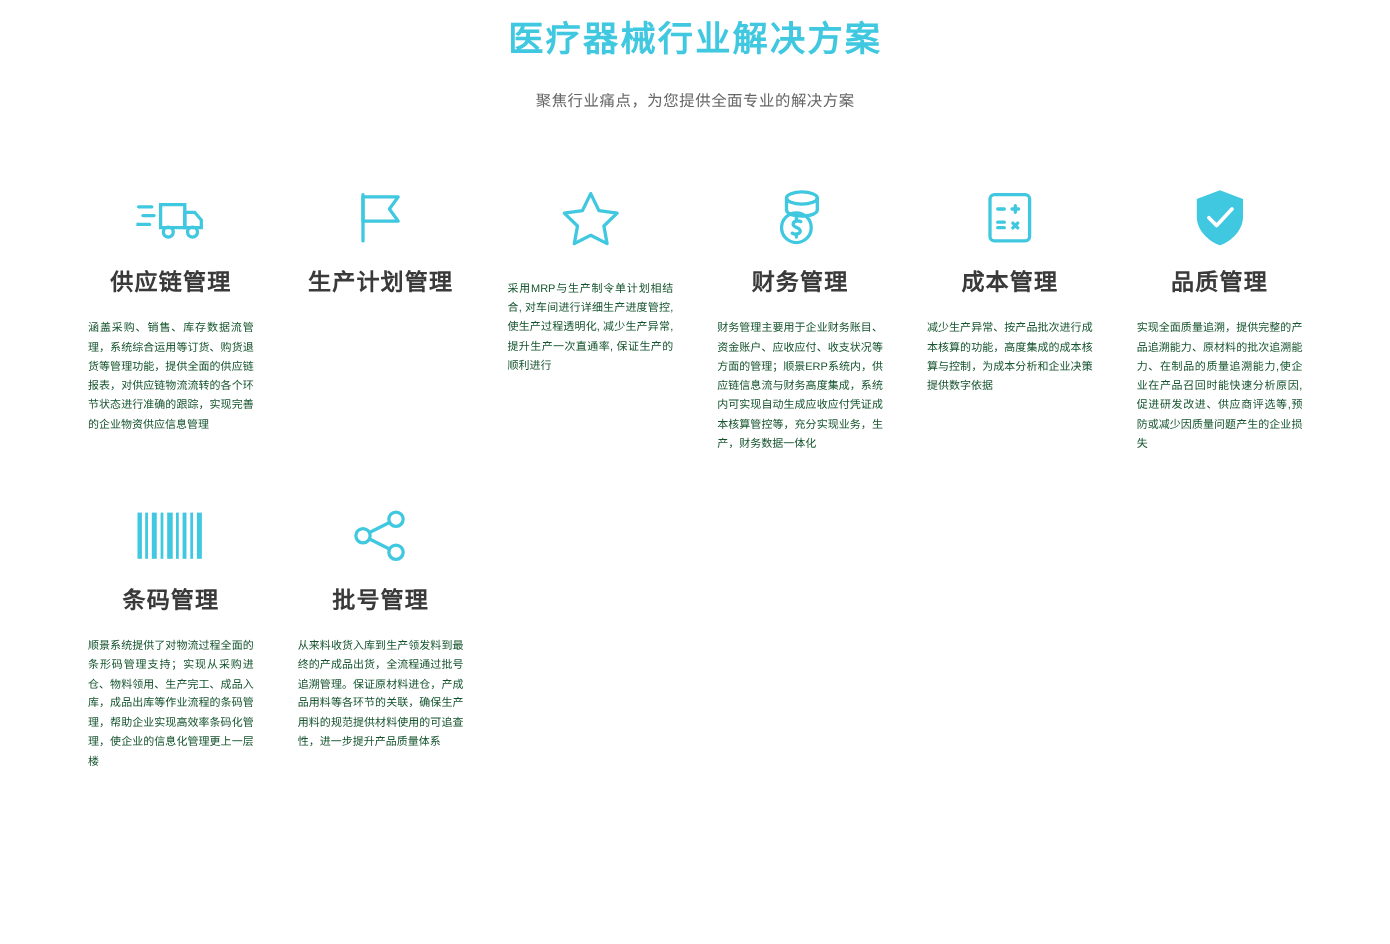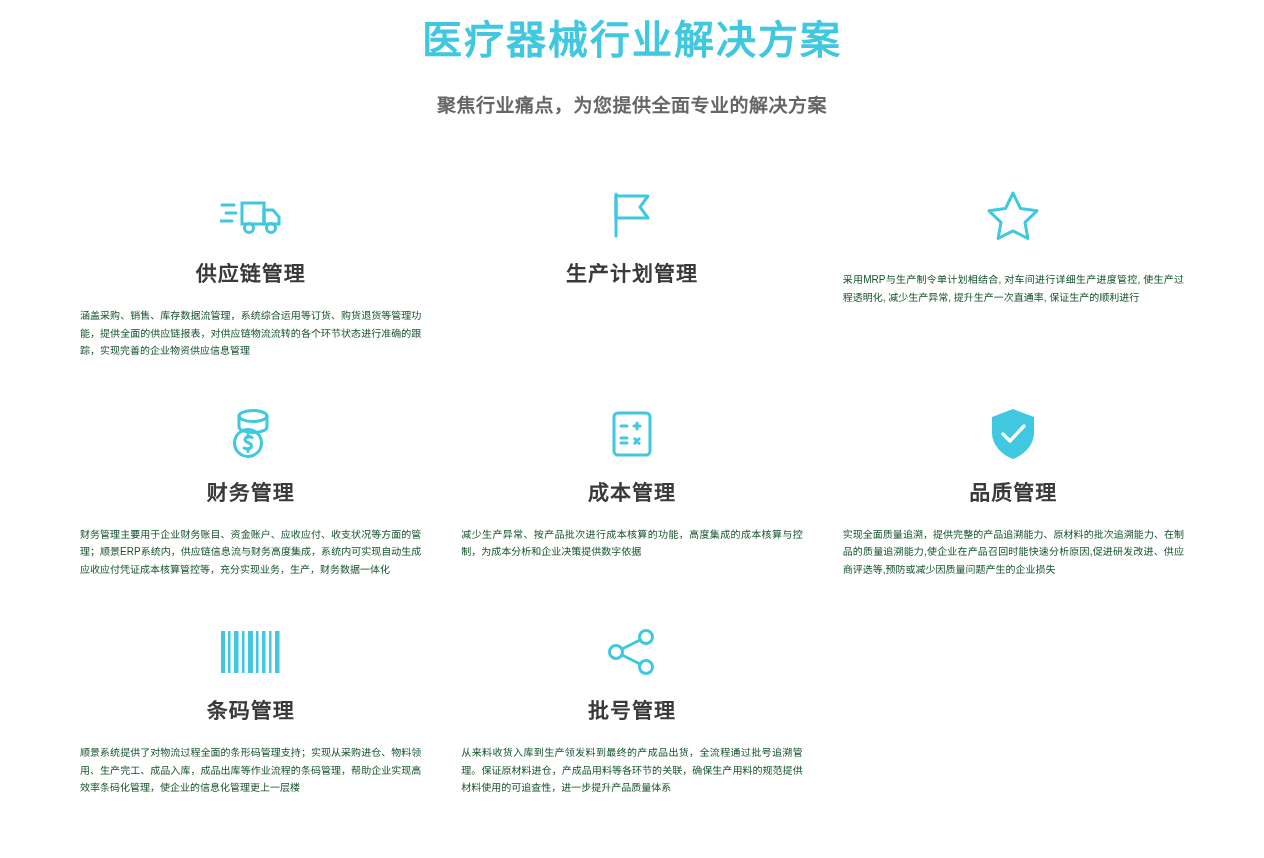--- a/index.html
+++ b/index.html
@@ -17,38 +17,37 @@
   .page {
     width: 1264px;
     height: 858px;
     position: relative;
   }
   .header {
     text-align: center;
     padding-top: 16px;
   }
   .main-title {
-    font-size: 40px;
+    font-size: 32px;
     font-weight: bold;
     color: #3fc8e0;
     letter-spacing: 2px;
     line-height: 1.2;
     margin: 0;
   }
   .subtitle {
-    font-size: 19px;
+    font-size: 14px;
     color: #666666;
     margin-top: 26px;
     letter-spacing: 0.5px;
-    font-weight: bold;
   }
   .grid {
     margin-top: 62px;
     display: grid;
-    grid-template-columns: repeat(3, 1fr);
+    grid-template-columns: repeat(6, 1fr);
     grid-template-rows: auto auto;
     column-gap: 0px;
     row-gap: 38px;
     padding: 0 60px;
     box-sizing: border-box;
   }
   .card {
     padding: 0 16px;
     box-sizing: border-box;
     text-align: center;

